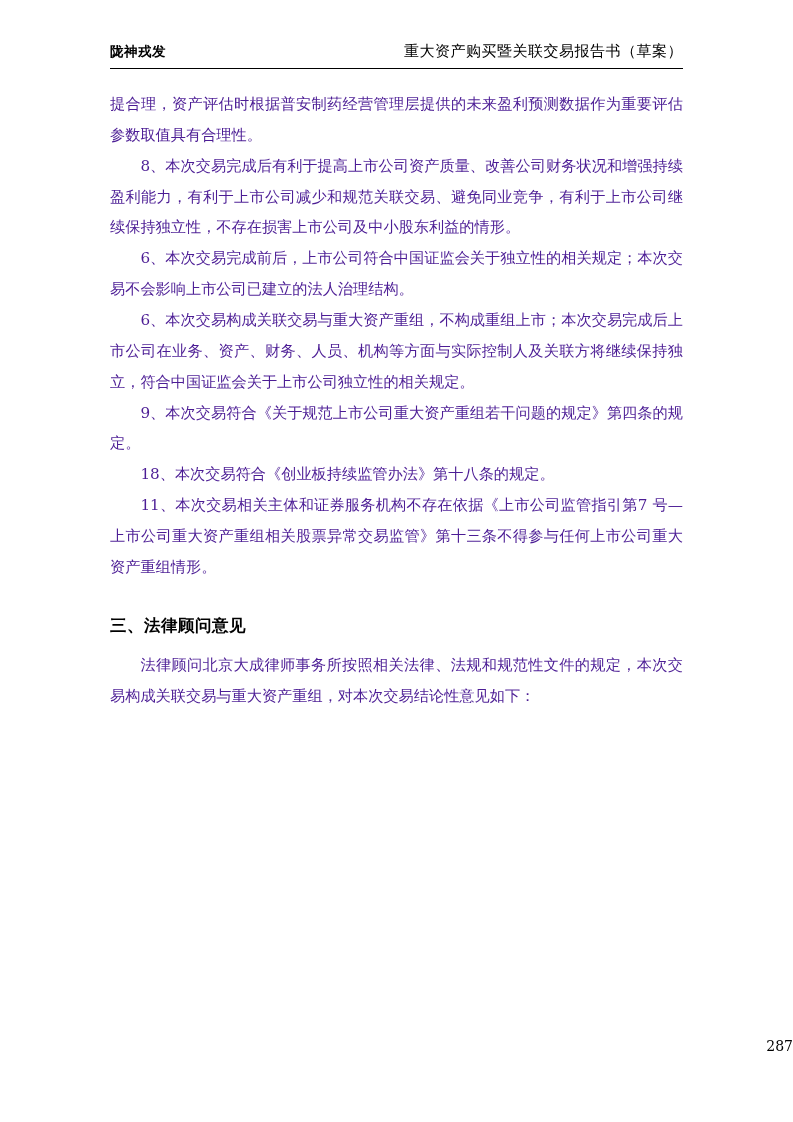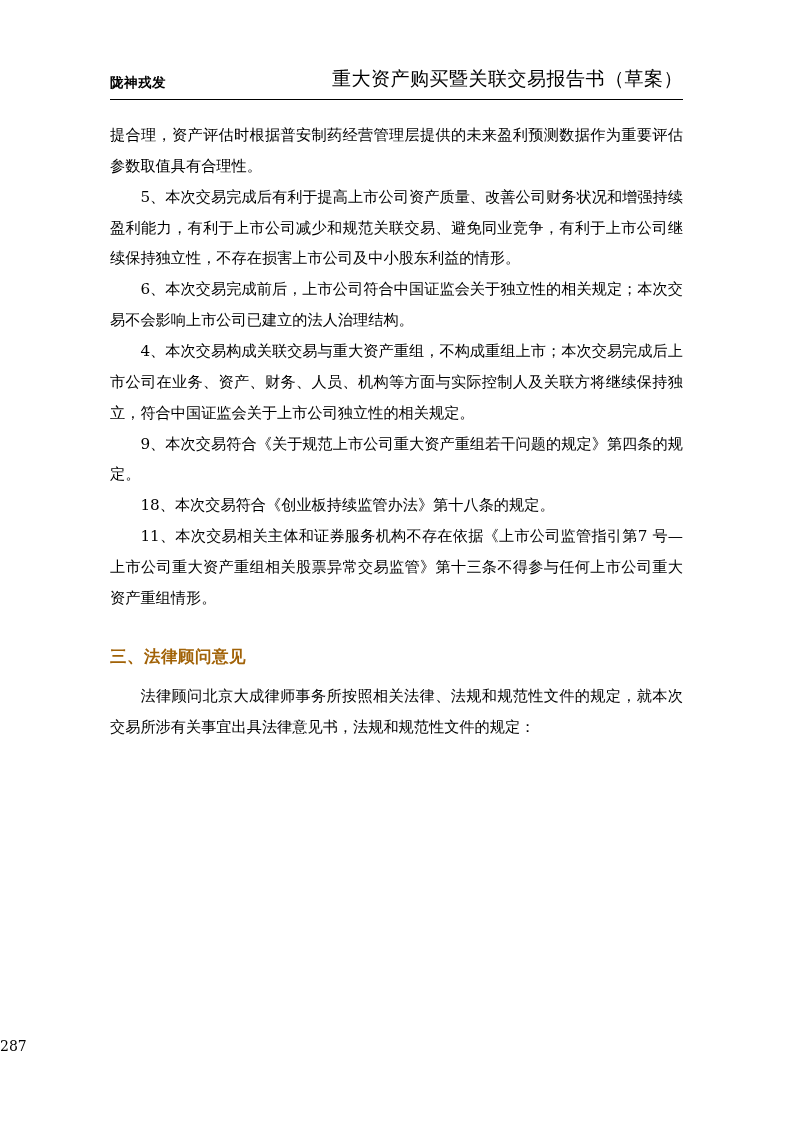--- a/index.html
+++ b/index.html
@@ -32,79 +32,78 @@
     font-size: 13.5px;
     color: #000;
     letter-spacing: 0.5px;
     padding-bottom: 7px;
   }
   .header-left {
     font-weight: bold;
     font-size: 13.5px;
   }
   .header-right {
-    font-size: 19px;
-    margin-top: 24px;
+    font-size: 15px;
   }
   .header-rule {
     border-bottom: 1px solid #000;
     width: 573px;
     margin-bottom: 20px;
   }
   .body-text p {
     margin: 0 0 0 0;
     font-size: 15.2px;
     line-height: 2.03;
     text-align: justify;
     text-justify: inter-ideograph;
-    color: #000000;
+    color: #4c1d95;
   }
   .body-text p.indent {
     text-indent: 2em;
   }
   h2.section-title {
     font-size: 16.5px;
     font-weight: bold;
     margin: 26px 0 8px 0;
     line-height: 2.0;
-    color: #a16207;
+    color: #000000;
     letter-spacing: 0.5px;
   }
   .page-number {
     position: absolute;
     left: 0;
     right: 0;
     top: 1038px;
-    text-align: left;
+    text-align: right;
     font-size: 14px;
     color: #000;
   }
 </style>
 </head>
 <body>
 
 <div class="page">
   <div class="page-inner">
 
     <div class="header">
       <div class="header-left">陇神戎发</div>
       <div class="header-right">重大资产购买暨关联交易报告书（草案）</div>
     </div>
     <div class="header-rule"></div>
 
     <div class="body-text">
       <p>提合理，资产评估时根据普安制药经营管理层提供的未来盈利预测数据作为重要评估参数取值具有合理性。</p>
-      <p class="indent">5、本次交易完成后有利于提高上市公司资产质量、改善公司财务状况和增强持续盈利能力，有利于上市公司减少和规范关联交易、避免同业竞争，有利于上市公司继续保持独立性，不存在损害上市公司及中小股东利益的情形。</p>
+      <p class="indent">8、本次交易完成后有利于提高上市公司资产质量、改善公司财务状况和增强持续盈利能力，有利于上市公司减少和规范关联交易、避免同业竞争，有利于上市公司继续保持独立性，不存在损害上市公司及中小股东利益的情形。</p>
       <p class="indent">6、本次交易完成前后，上市公司符合中国证监会关于独立性的相关规定；本次交易不会影响上市公司已建立的法人治理结构。</p>
-      <p class="indent">4、本次交易构成关联交易与重大资产重组，不构成重组上市；本次交易完成后上市公司在业务、资产、财务、人员、机构等方面与实际控制人及关联方将继续保持独立，符合中国证监会关于上市公司独立性的相关规定。</p>
+      <p class="indent">6、本次交易构成关联交易与重大资产重组，不构成重组上市；本次交易完成后上市公司在业务、资产、财务、人员、机构等方面与实际控制人及关联方将继续保持独立，符合中国证监会关于上市公司独立性的相关规定。</p>
       <p class="indent">9、本次交易符合《关于规范上市公司重大资产重组若干问题的规定》第四条的规定。</p>
       <p class="indent">18、本次交易符合《创业板持续监管办法》第十八条的规定。</p>
       <p class="indent">11、本次交易相关主体和证券服务机构不存在依据《上市公司监管指引第7 号—上市公司重大资产重组相关股票异常交易监管》第十三条不得参与任何上市公司重大资产重组情形。</p>
 
       <h2 class="section-title">三、法律顾问意见</h2>
 
-      <p class="indent">法律顾问北京大成律师事务所按照相关法律、法规和规范性文件的规定，就本次交易所涉有关事宜出具法律意见书，法规和规范性文件的规定：</p>
+      <p class="indent">法律顾问北京大成律师事务所按照相关法律、法规和规范性文件的规定，本次交易构成关联交易与重大资产重组，对本次交易结论性意见如下：</p>
     </div>
 
   </div>
 
   <div class="page-number">287</div>
 </div>
 
 </body></html>

